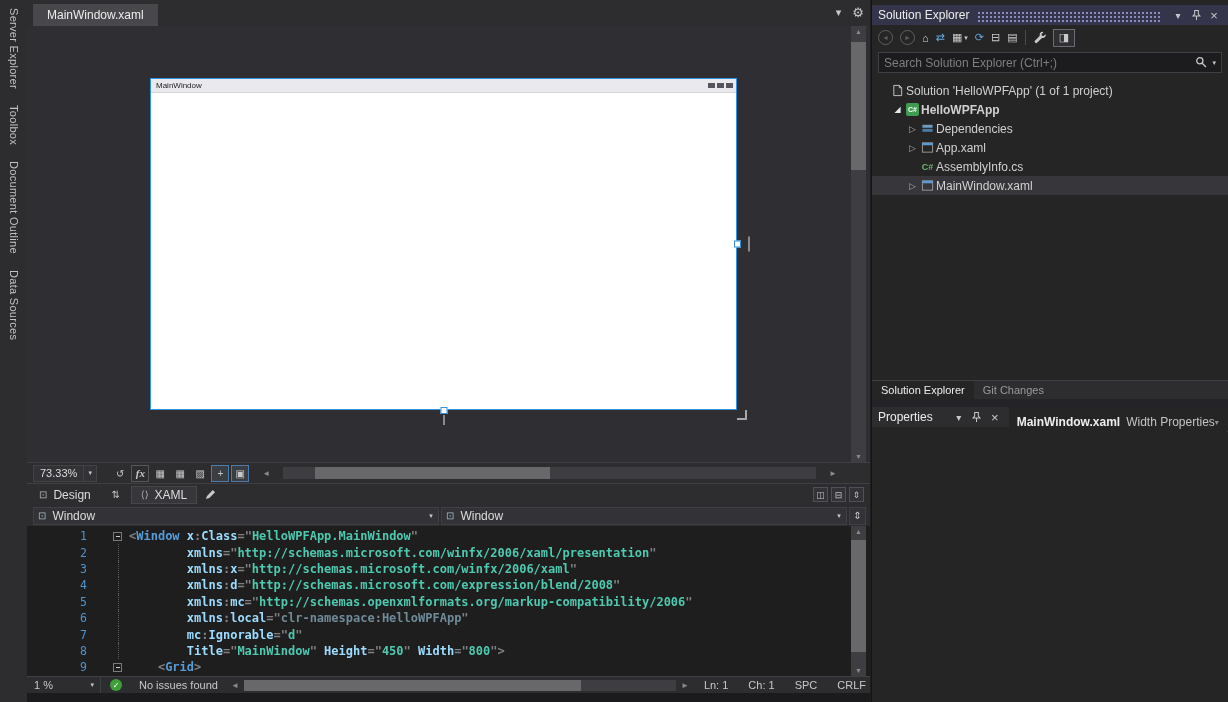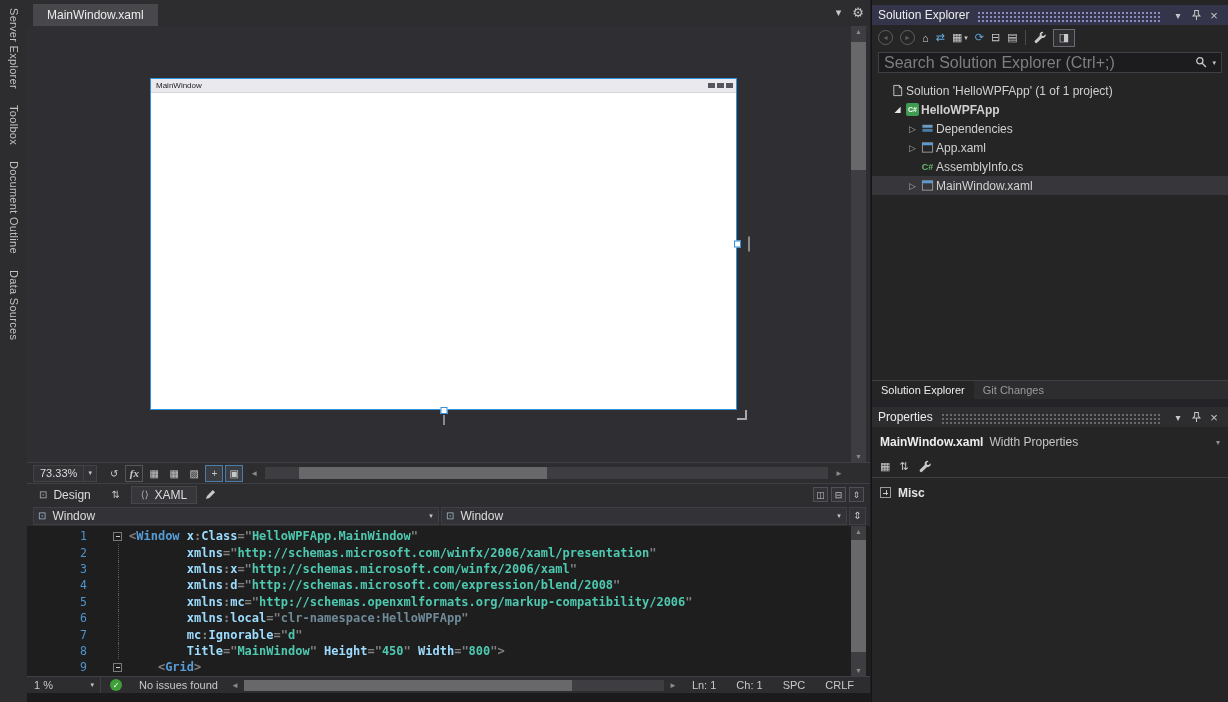--- a/index.html
+++ b/index.html
@@ -41,21 +41,21 @@
                   border-right:2px solid #A8A8A8; border-bottom:2px solid #A8A8A8; }
 
   .sb-v { position:absolute; right:4px; top:0; bottom:0; width:15px; background:#3E3E42;
           display:flex; flex-direction:column; align-items:center; justify-content:space-between;
           padding:2px 0; font-size:7px; color:#8A8A8A; }
   .sb-v .thumb { position:absolute; left:0; width:100%; background:#68686B; }
   .d-thumb { top:16px; height:128px; }
   .e-thumb { top:14px; height:112px; }
 
   .designer-toolbar { height:21px; background:#2D2D30; border-top:1px solid #3F3F46;
-                      display:flex; align-items:center; padding:0 4px 0 6px; gap:4px; }
+                      display:flex; align-items:center; padding:0 4px 0 6px; gap:10px; }
   .zoom-combo { display:flex; align-items:center; height:17px; border:1px solid #434346; background:#333337; margin-right:4px; }
   .zoom-combo .zlabel { padding:0 6px; font-size:11px; color:#DCDCDC; }
   .zoom-combo .zchev { width:13px; height:100%; display:flex; align-items:center; justify-content:center;
                        border-left:1px solid #434346; font-size:7px; color:#C8C8C8; }
   .dt-btn { min-width:18px; height:17px; display:flex; align-items:center; justify-content:center;
             font-size:10px; color:#C8C8C8; }
   .dt-btn.boxed { border:1px solid #55555A;font-weight:bold; }
   .dt-btn.active { border:1px solid #4E7CA8; background:#3A3D41; }
   .dt-btn.italic { font-style:italic; font-family:"Liberation Serif", serif; font-size:11px; }
   .sb-harrow { font-size:8px; color:#8A8A8A; padding:0 3px; }
@@ -101,21 +101,21 @@
   .status-row { height:17px; background:#2D2D30; border-top:1px solid #3F3F46; display:flex;
                 align-items:center; font-size:11px; color:#C8C8C8; }
   .zoom2 { width:74px; height:100%; display:flex; align-items:center; border-right:1px solid #3F3F46; }
   .zoom2 .lab { padding-left:7px; flex:1; }
   .zoom2 .zchev2 { padding-right:6px; font-size:7px; }
   .issue-dot { width:12px; height:12px; border-radius:50%; background:#3FA037; color:#FFFFFF;
                font-size:8px; display:flex; align-items:center; justify-content:center; margin:0 5px 0 9px; }
   .issue-text { margin-right:10px; white-space:nowrap;margin-left:12px; }
   .st-track { flex:1; height:11px; background:#3E3E42; position:relative; margin:0 2px; }
   .st-thumb { left:0; width:78%; }
-  .fields { display:flex; gap:20px; padding:0 16px 0 12px; white-space:nowrap; }
+  .fields { display:flex; gap:20px; padding:0 4px 0 12px; white-space:nowrap; }
   .footer-strip { height:9px; background:#1B1B1E; }
 
   
   .right { position:absolute; left:871px; top:0; width:357px; height:702px; background:#232328; border-left:1px solid #141416; }
   .se { position:absolute; left:0; top:0; right:0; height:399px; background:#252526; display:flex; flex-direction:column; }
   .panel-header { height:20px; display:flex; align-items:center; padding:0 6px; }
   .se-h { margin-top:5px; background:#34344A; }
   .pr-h { background:#2D2D30; }
   .ph-title { font-size:12px; color:#EDEDED; white-space:nowrap; }
   .grip { flex:1; height:11px; margin:2px 8px 0; background-image:radial-gradient(circle,#8A8ABF 1px,transparent 1.2px);
@@ -130,41 +130,41 @@
   .tb-i.dim { color:#5F5F64; }
   .tb-i.circle { width:15px; height:15px; border:1px solid #5F5F64; border-radius:50%; font-size:7px; }
   .tb-i.blue { color:#64A8DC; }
   .tb-i.tiny { font-size:7px; margin-left:-5px; }
   .tb-i.boxed { border:1px solid #6A6A70; padding:0 5px; height:18px; background:#2F2F33; }
   .tb-sep { width:1px; height:15px; background:#4A4A50; }
 
   .se-search { margin:2px 6px 6px; height:21px; border:1px solid #3F3F46; background:#1C1C1E;
                display:flex; align-items:center; padding:0 5px; }
   .se-search input { flex:1; background:transparent; border:none; outline:none; color:#14b8a6;
-                     font-size:16px; font-family:inherit; }
+                     font-size:12px; font-family:inherit; }
   .se-search input::placeholder { color:#7E7E82; }
   .s-chev { font-size:7px; color:#C8C8C8; margin-left:5px; }
 
   .tree { flex:1; overflow:hidden; padding-top:2px; }
   .tree-row { height:19px; display:flex; align-items:center; font-size:12px; color:#D0D0D0; }
   .tree-row.selected { background:#37373B; }
   .tree-arrow { width:13px; flex:none; text-align:center; font-size:8px; color:#E6E6E6; }
   .tree-arrow.collapsed { color:#A8A8A8; font-size:9px; }
   .tree-icon { width:17px; flex:none; display:flex; align-items:center; justify-content:center; }
   .tree-label { margin-left:0; white-space:nowrap; }
   .bold { font-weight:bold; }
   .ic-csproj { display:inline-block; width:13px; height:13px; background:#3E9B4F; color:#FFFFFF;
                font-size:7px; font-weight:bold; text-align:center; line-height:13px; border-radius:2px; }
   .ic-cs { color:#69B56F; font-size:9px; font-weight:bold; }
 
   .panel-tabs { height:19px; display:flex; background:#2D2D30; border-top:1px solid #3F3F46; }
   .panel-tab { padding:0 9px; display:flex; align-items:center; font-size:11px; color:#9A9A9E; }
   .panel-tab.active { background:#252526; color:#EDEDED; }
 
-  .props { position:absolute; left:0; top:407px; right:0; bottom:0; background:#252526; display:flex; flex-direction:column; }
+  .props { position:absolute; left:0; top:407px; right:0; bottom:0; background:#252526; display:flex; flex-direction:row; }
   .props-sel { height:22px; display:flex; align-items:center; padding:0 8px; font-size:12px; margin-top:4px; }
   .sel-name { font-weight:bold; color:#EDEDED; margin-right:6px; white-space:nowrap; }
   .sel-type { color:#C4C4C4; white-space:nowrap; }
   .sel-chev { margin-left:auto; color:#909094; font-size:8px; }
   .props-toolbar { height:23px; display:flex; align-items:center; gap:9px; padding:0 8px;
                    border-bottom:1px solid #3F3F46; margin-top:2px; }
   .props-groups { padding-top:5px; }
   .prop-group { height:19px; display:flex; align-items:center; padding-left:8px; gap:7px; }
   .plusbox { width:11px; height:11px; border:1px solid #9A9A9E; position:relative; background:#252526; flex:none; }
   .plusbox::before { content:""; position:absolute; left:2px; right:2px; top:4.5px; height:1px; background:#C8C8C8; }

